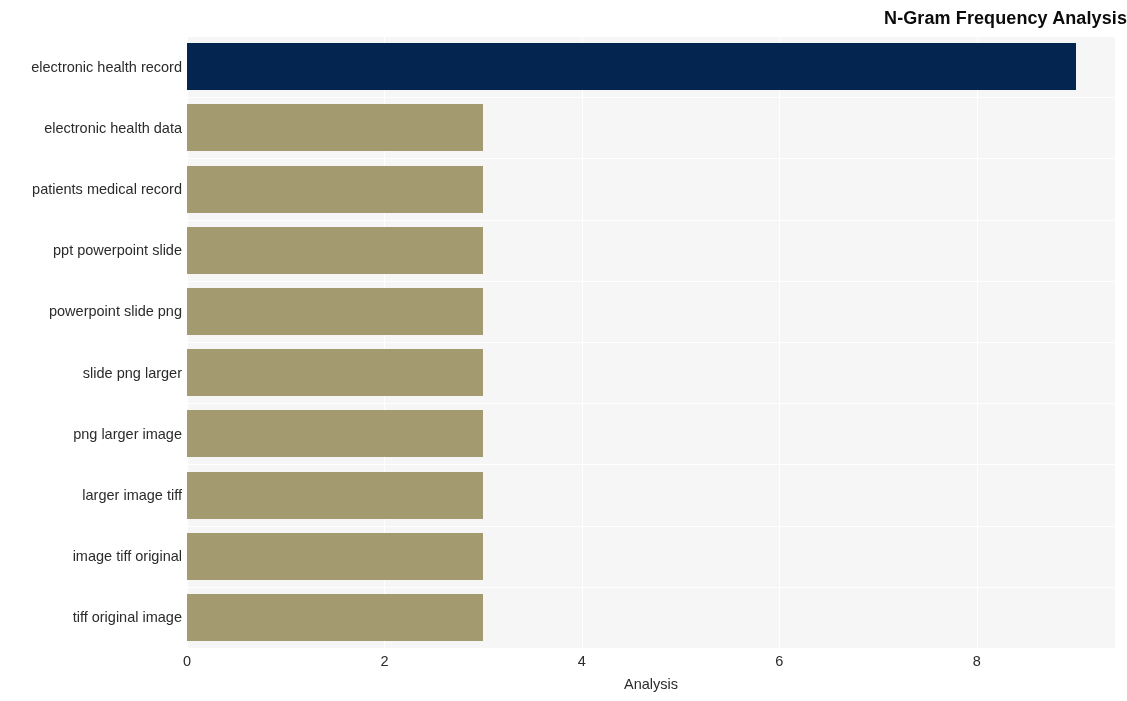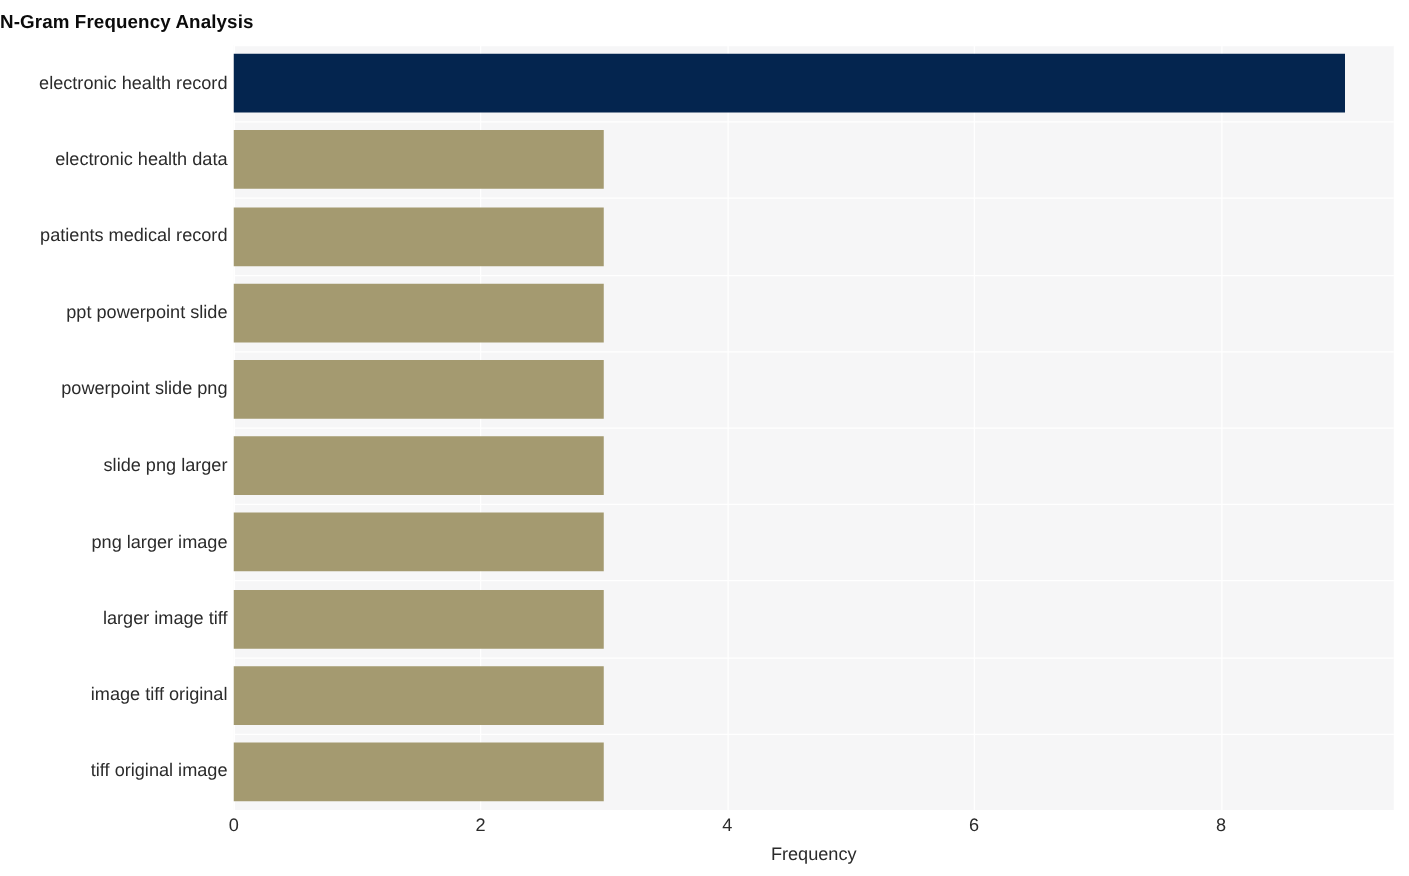--- a/index.html
+++ b/index.html
@@ -22,22 +22,22 @@
     height: 701px;
     background: #ffffff;
   }
 
   
   #chart-title {
     position: absolute;
     left: 0;
     top: 6px;
     width: 1127px;
-    text-align: left;
-    font-size: 15px;
+    text-align: right;
+    font-size: 18px;
     font-weight: bold;
     color: #0b0b0b;
     letter-spacing: 0.1px;
     line-height: 24px;
   }
 
   
   #plot-area {
     position: absolute;
     left: 187px;
@@ -155,15 +155,15 @@
     </div>
 
   <div id="xticks-layer">
       <div class="xtick" style="left: 187px;">0</div>
       <div class="xtick" style="left: 384.447px;">2</div>
       <div class="xtick" style="left: 581.894px;">4</div>
       <div class="xtick" style="left: 779.34px;">6</div>
       <div class="xtick" style="left: 976.787px;">8</div>
     </div>
 
-  <div id="xaxis-label">Frequency</div>
+  <div id="xaxis-label">Analysis</div>
 
 </div>
 
 </body></html>

